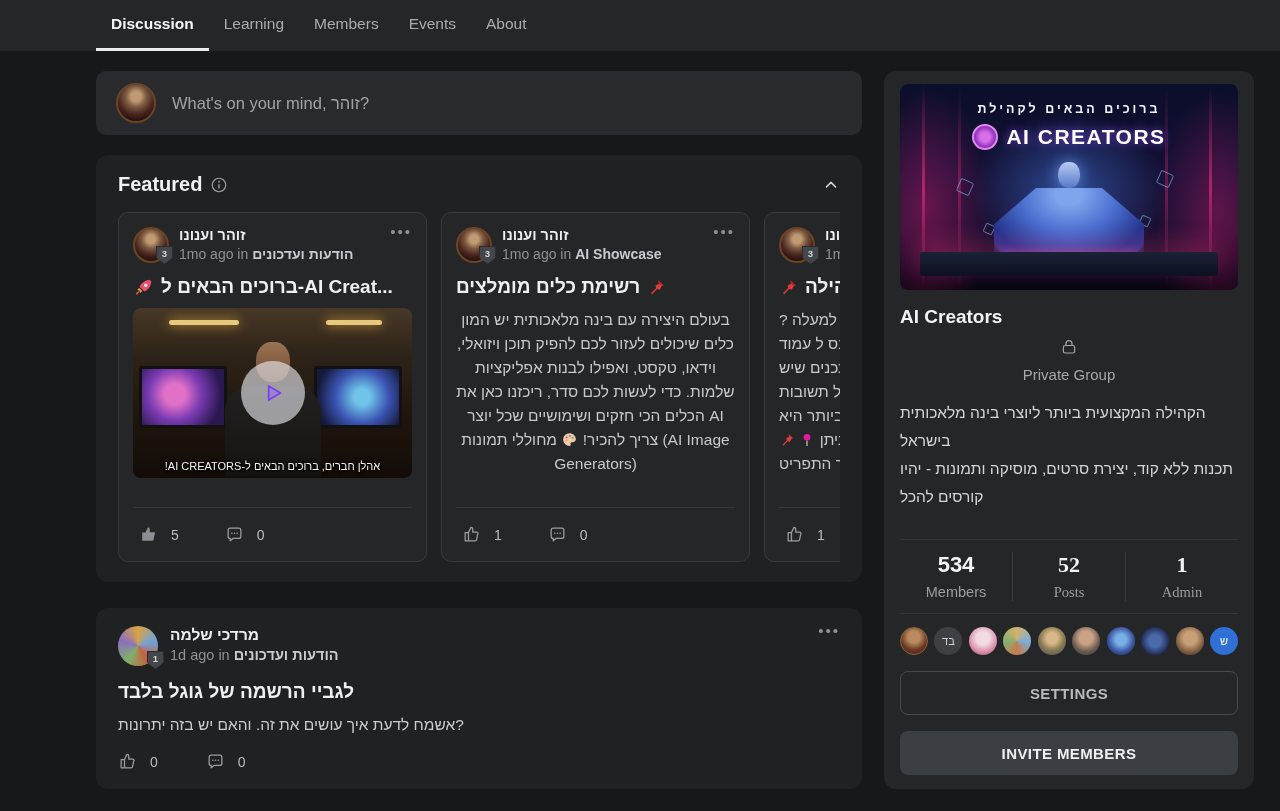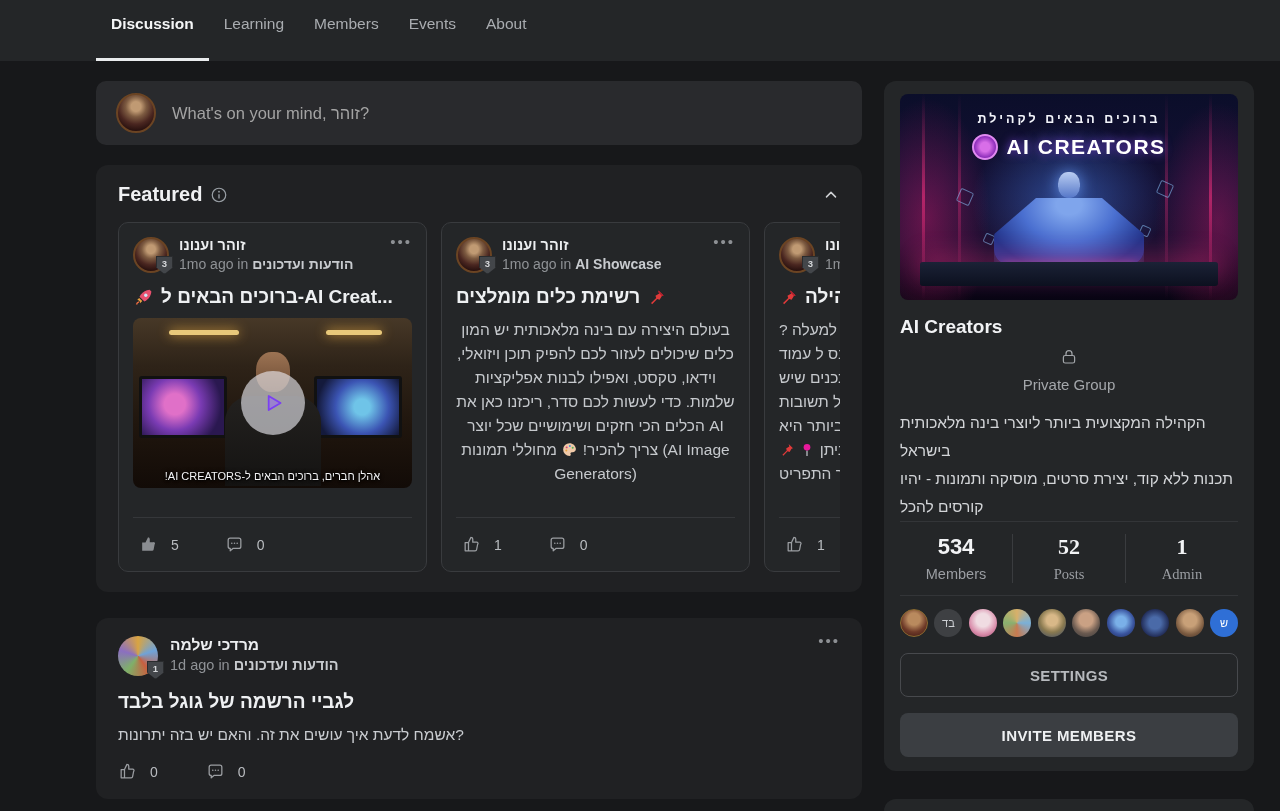--- a/index.html
+++ b/index.html
@@ -2,21 +2,21 @@
 <html><head>
 <meta charset="utf-8">
 <style>
   * { margin:0; padding:0; box-sizing:border-box; }
   html,body { width:1280px; height:811px; overflow:hidden; }
   body {
     background:#17181a; color:#f2f3f5;
     font-family:"Liberation Sans","DejaVu Sans",sans-serif;
   }
   
-  .topnav { height:61px; background:#242628; display:flex; padding-left:96px; }
+  .topnav { height:51px; background:#242628; display:flex; padding-left:96px; }
   .tab { padding:0 15px; line-height:48px; font-size:15.5px; color:#a9acb0; cursor:pointer; }
   .tab.active { color:#f5f6f7; font-weight:bold; border-bottom:3px solid #e9ebed; }
   
   .content { display:flex; gap:22px; padding:20px 26px 0 96px; }
   .feed { width:766px; flex:0 0 766px; }
   .sidebar { width:370px; flex:0 0 370px; }
   
   .composer { height:64px; display:flex; align-items:center; gap:16px; padding:0 20px; background:#292a2d; border-radius:10px; cursor:text; }
   .composer .ph { font-size:16.5px; color:#a3a3a3; }
   
@@ -83,21 +83,21 @@
   .cover-txt1 { position:absolute; top:18px; width:100%; text-align:center; font-size:12.5px; letter-spacing:3px; font-weight:bold; color:#f2f4fa; }
   .cover-row2 { position:absolute; top:40px; width:100%; display:flex; align-items:center; justify-content:center; gap:8px; }
   .brain-badge { width:26px; height:26px; border-radius:50%; background:radial-gradient(circle,#d86ee8 0 30%,#8a2bb8 70%); border:2px solid #e08af0; }
   .cover-txt2 { font-size:21px; font-weight:bold; letter-spacing:1.5px; color:#ffffff; text-shadow:0 0 10px rgba(150,80,255,0.8); }
   .fig-head { position:absolute; left:50%; top:78px; transform:translateX(-50%); width:22px; height:26px; border-radius:45%; background:linear-gradient(180deg,#b9cdf2,#5577c8); box-shadow:0 0 16px rgba(110,160,255,0.8); }
   .fig-body { position:absolute; left:50%; top:104px; transform:translateX(-50%); width:150px; height:66px; background:radial-gradient(ellipse at 50% 10%, #7fa5ec 0 12%, #4a6fd0 45%, #22348a 80%); border-radius:40px 40px 14px 14px; clip-path:polygon(28% 0,72% 0,100% 55%,100% 100%,0 100%,0 55%); box-shadow:0 0 26px rgba(90,140,255,0.55); }
   .desk { position:absolute; left:6%; right:6%; bottom:14px; height:24px; background:linear-gradient(180deg,#1b2236,#0c101f); border-radius:3px; box-shadow:0 -8px 22px rgba(255,60,150,0.30); }
   .keyb { position:absolute; left:30%; right:30%; bottom:32px; height:4px; border-radius:2px; background:linear-gradient(90deg,#e85aa0,#9a6cf0); box-shadow:0 0 10px #e85aa0; }
   .group-name { margin-top:16px; font-size:19px; font-weight:bold; color:#f2f3f5; }
   .privacy { margin-top:10px; display:flex; align-items:center; gap:10px; color:#a4a7ab; font-size:15px;flex-direction:column; }
-  .descr { margin-top:16px; font-size:15.5px; line-height:28px; color:#d3d5d8; padding-bottom:0; border-bottom:1px solid #333538; }
+  .descr { margin-top:16px; font-size:15.5px; line-height:28px; color:#d3d5d8; padding-bottom:28px; border-bottom:1px solid #333538; }
   .stats { display:flex; text-align:center; padding:12px 0; border-bottom:1px solid #333538; }
   .stat { flex:1; cursor:pointer; }
   .stat + .stat { border-left:1px solid #3a3c3f;font-family:Liberation Serif, serif; }
   .stat .v { font-size:22px; font-weight:bold; color:#f2f3f5; }
   .stat .l { margin-top:6px; font-size:14.5px; color:#9b9ea3; }
   .avrow { display:flex; justify-content:space-between; padding:13px 0 2px; }
   .mav { width:28px; height:28px; border-radius:50%; cursor:pointer; display:flex; align-items:center; justify-content:center; font-size:11px; color:#cfd2d6; }
   .mav1 { background:radial-gradient(circle at 50% 35%, #b98a5e 0 28%, #6e3a28 60%, #3a1412); border:1px solid #8a6a30; }
   .mav2 { background:#3e4043; }
   .mav3 { background:radial-gradient(circle at 50% 40%, #f0dce2 0 30%, #d889a8 65%, #8a4a64); }

